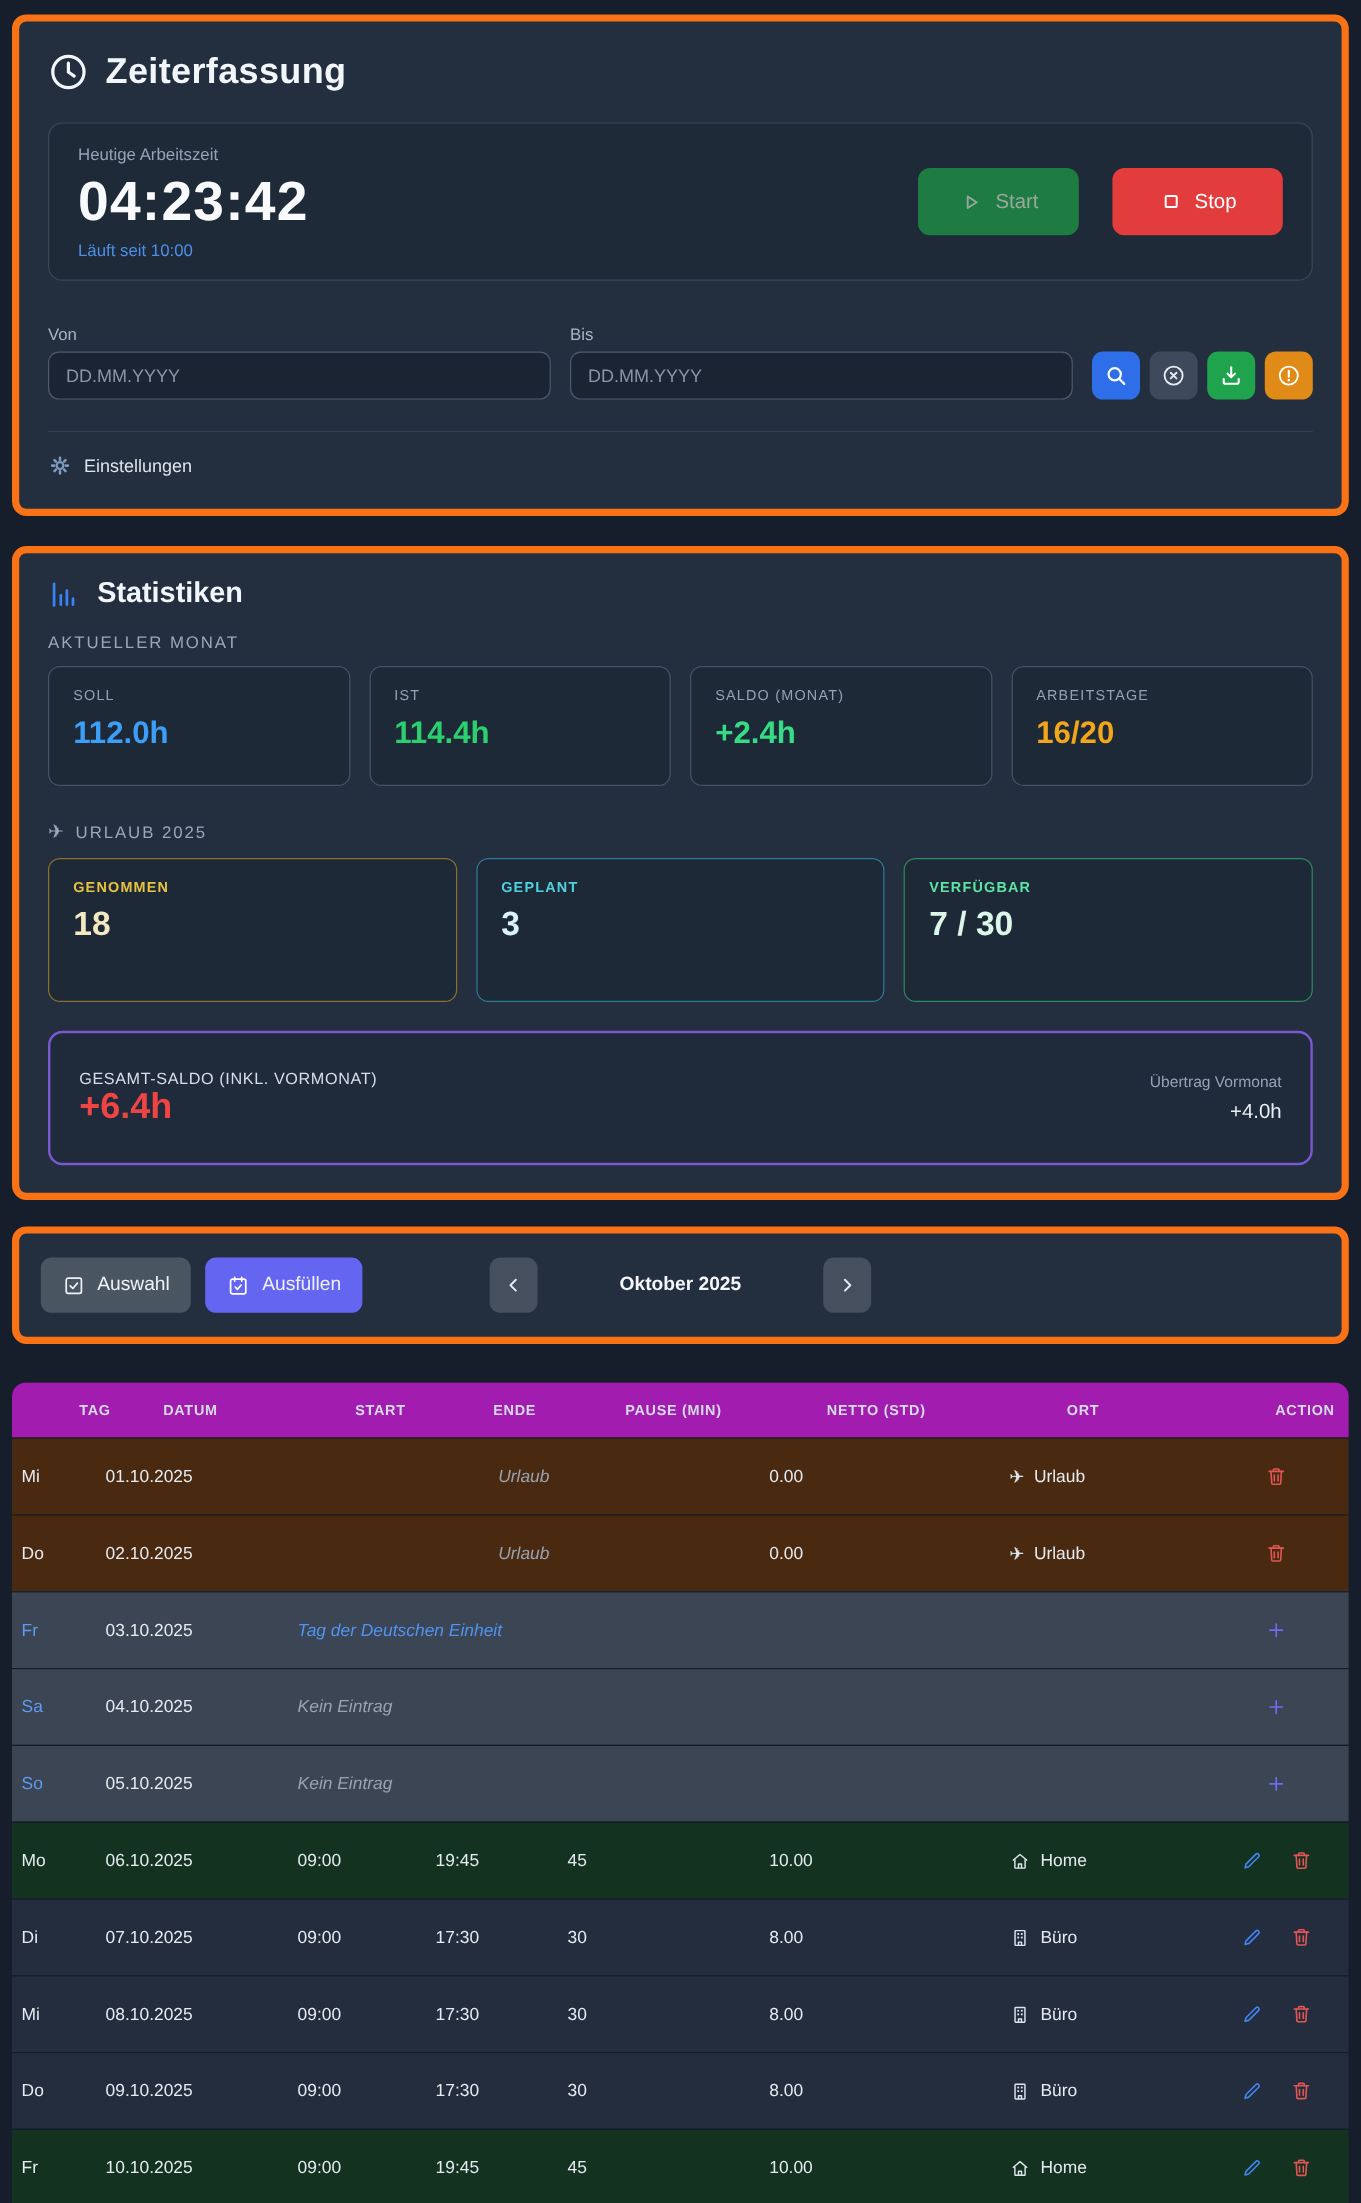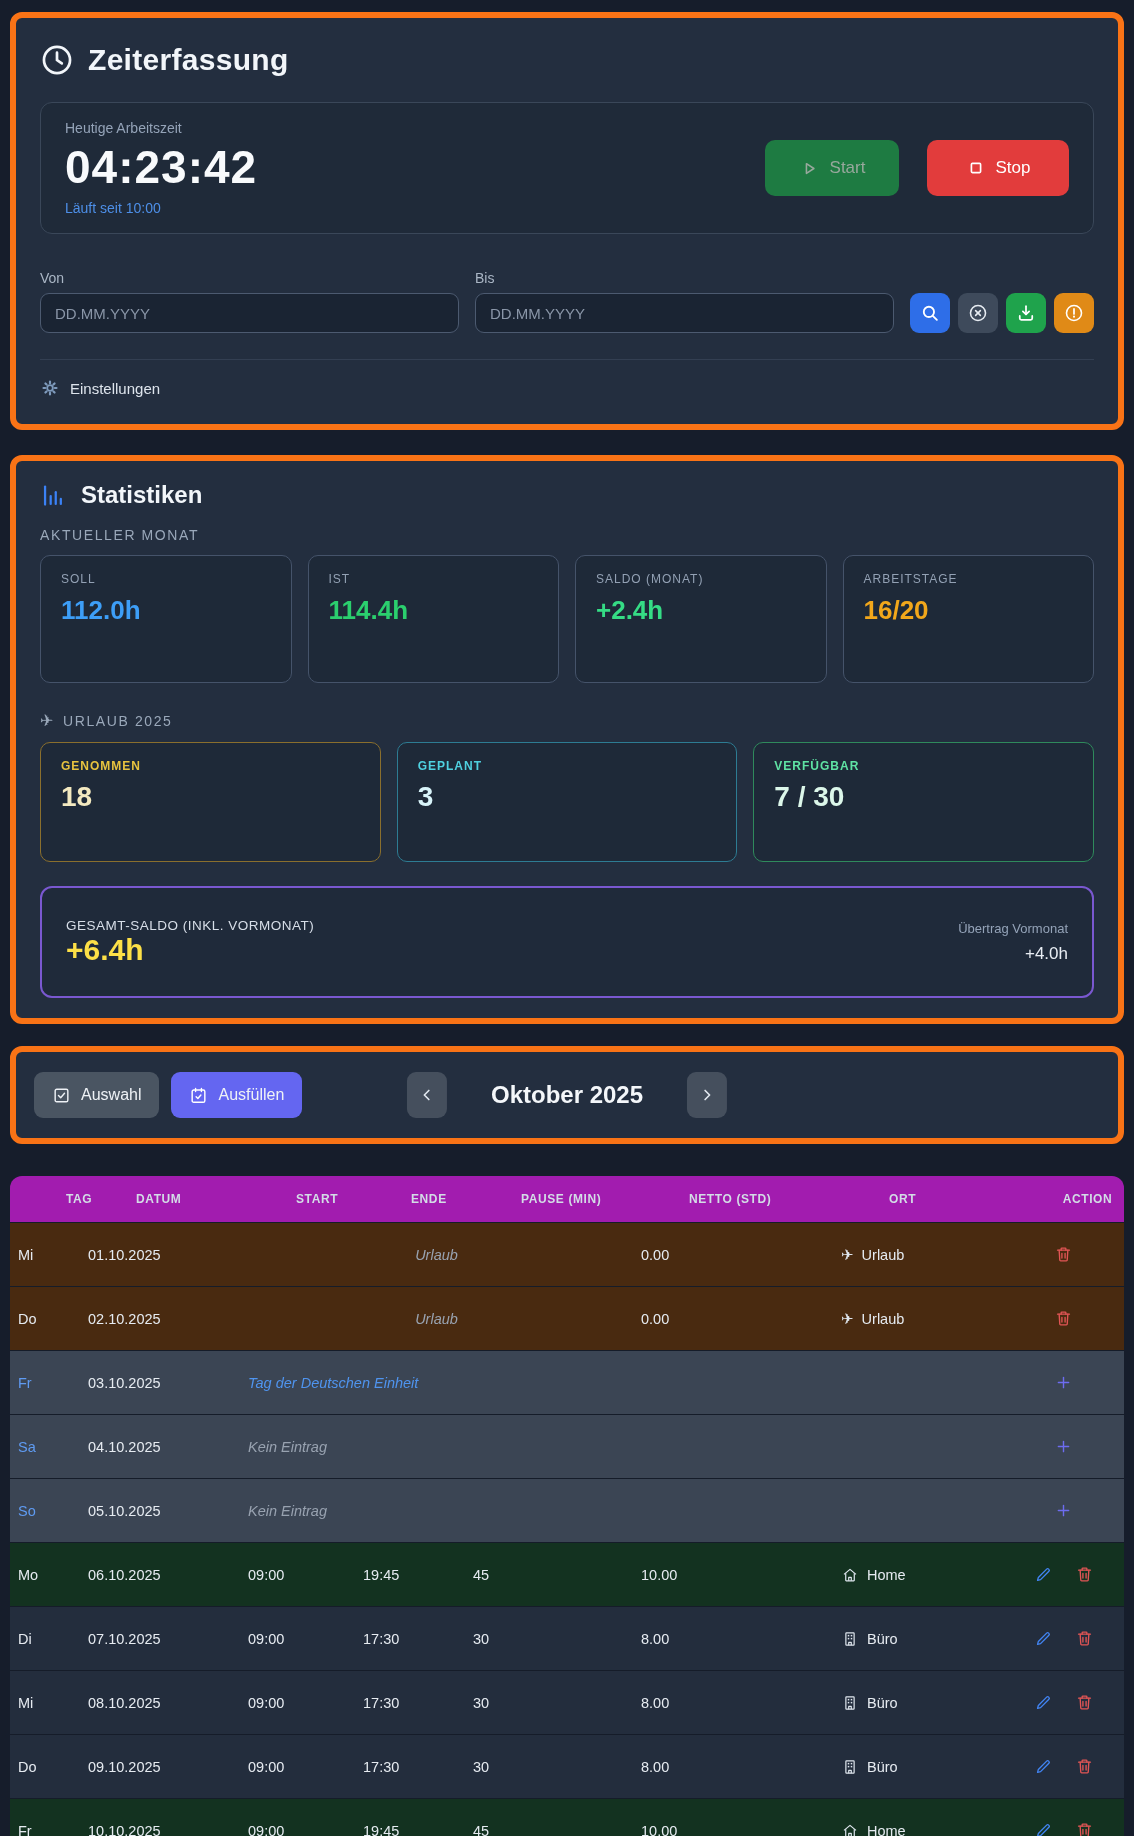--- a/index.html
+++ b/index.html
@@ -53,52 +53,52 @@
   .divider { border-top:1px solid #333f52; margin-top:26px; }
   .settings-row { display:flex; align-items:center; gap:10px; margin-top:18px; font-size:15px; color:#dde4ec; }
   .settings-row svg { width:20px; height:20px; }
   
   #card-stats { margin-top:25px; min-height:545px; }
   #card-stats .card-title { margin-bottom:18px; }
   .section-label { font-size:14px; color:#9aa8ba; letter-spacing:1.6px; margin:16px 0 12px; display:flex; align-items:center; gap:8px; }
   .section-label.vac { margin-top:28px; }
   .stats-grid { display:grid; grid-template-columns:repeat(4,1fr); gap:16px; }
   .stat-box {
-    height:128px; background:#1e2938; border:1px solid #45536a; border-radius:10px; padding:16px 20px;
+    height:100px; background:#1e2938; border:1px solid #45536a; border-radius:10px; padding:16px 20px;
   }
   .stat-label { font-size:12px; color:#93a1b4; letter-spacing:1px; }
   .stat-value { font-size:26px; font-weight:700; margin-top:9px; }
   .vacation-grid { display:grid; grid-template-columns:repeat(3,1fr); gap:16px; }
   .vac-box { height:120px; background:#1e2938; border:1px solid; border-radius:10px; padding:16px 20px; }
   .vac-label { font-size:12px; letter-spacing:1px; font-weight:700; }
   .vac-value { font-size:28px; font-weight:700; margin-top:8px; }
   .total-box {
     margin-top:24px; height:112px; background:#1f2a3a; border:2px solid #7a58d0; border-radius:12px;
     padding:18px 24px; display:flex; justify-content:space-between; align-items:center;
   }
   .total-label { font-size:13.5px; color:#d7dee8; letter-spacing:.5px; }
-  .total-value { font-size:30px; font-weight:700; color:#fde047; margin-top:0; }
+  .total-value { font-size:30px; font-weight:700; color:#ef4444; margin-top:0; }
   .carry { text-align:right; }
   .carry-label { font-size:13px; color:#94a3b8; }
   .carry-value { font-size:17px; color:#e8edf3; margin-top:8px; }
   .plane { font-size:16px; color:#9aa8ba; }
   
   #card-toolbar { margin-top:22px; height:98px; display:flex; align-items:center; position:relative; padding:0 18px; }
   .btn-mid {
     height:46px; border:none; border-radius:9px; font-size:16px; color:#eef2f6;
     display:flex; align-items:center; gap:10px; padding:0 18px; cursor:pointer; font-family:inherit;
   }
   .btn-auswahl { background:#4a5562; }
   .btn-ausfuellen { background:#6466f1; margin-left:12px; }
   .btn-mid svg { width:19px; height:19px; }
   .month-nav { position:absolute; left:50%; transform:translateX(-50%); display:flex; align-items:center; gap:44px; }
   .chev-btn { width:40px; height:46px; background:#454f5d; border:none; border-radius:9px; cursor:pointer;
     display:flex; align-items:center; justify-content:center; }
   .chev-btn svg { width:18px; height:18px; }
-  .month-title { font-size:24px; font-weight:700; color:#f4f7fa; min-width:150px; text-align:center; }
+  .month-title { font-size:16px; font-weight:700; color:#f4f7fa; min-width:150px; text-align:center; }
   
   .table-wrap { margin:32px 10px 0; border-radius:12px 12px 0 0; overflow:hidden; }
   .thead, .trow {
     display:grid;
     grid-template-columns:70px 160px 115px 110px 168px 200px 170px 1fr;
     align-items:center;
   }
   .thead { height:46px; background:#a21caf;padding-left:48px; }
   .th { font-size:12px; font-weight:700; color:#d3dce6; letter-spacing:.6px; padding-left:8px; }
   .th.center { text-align:center; padding-left:0; }

